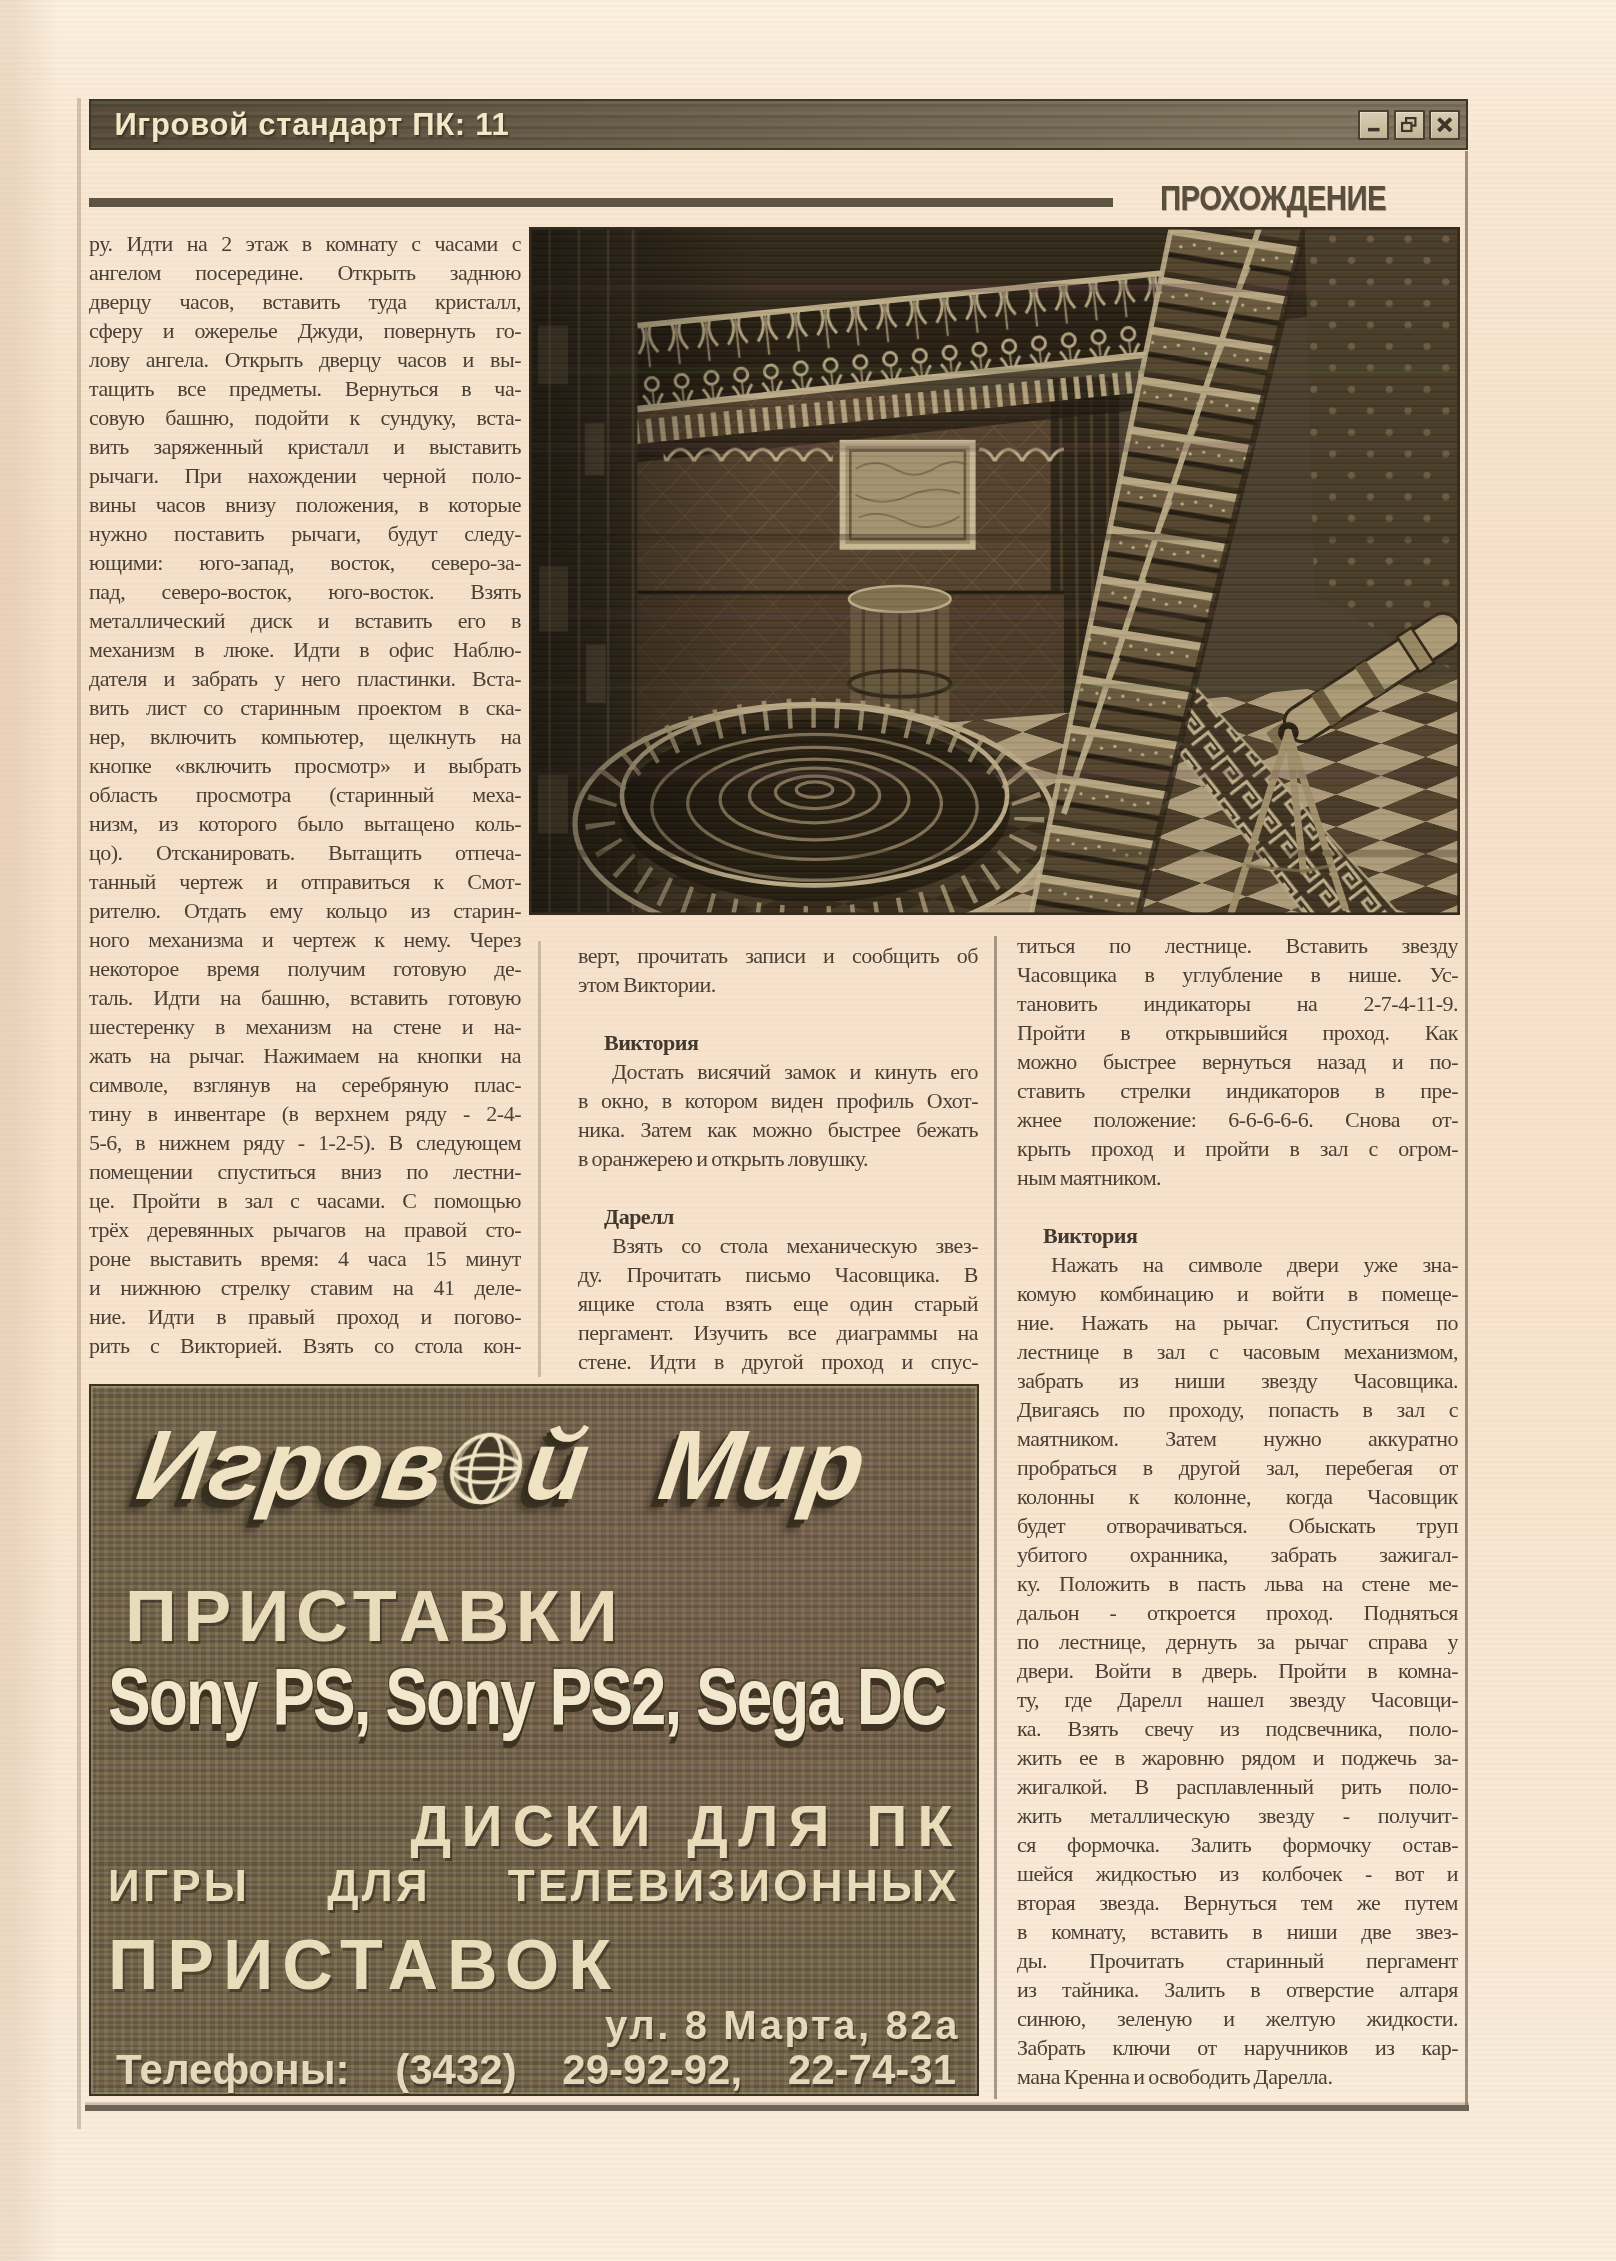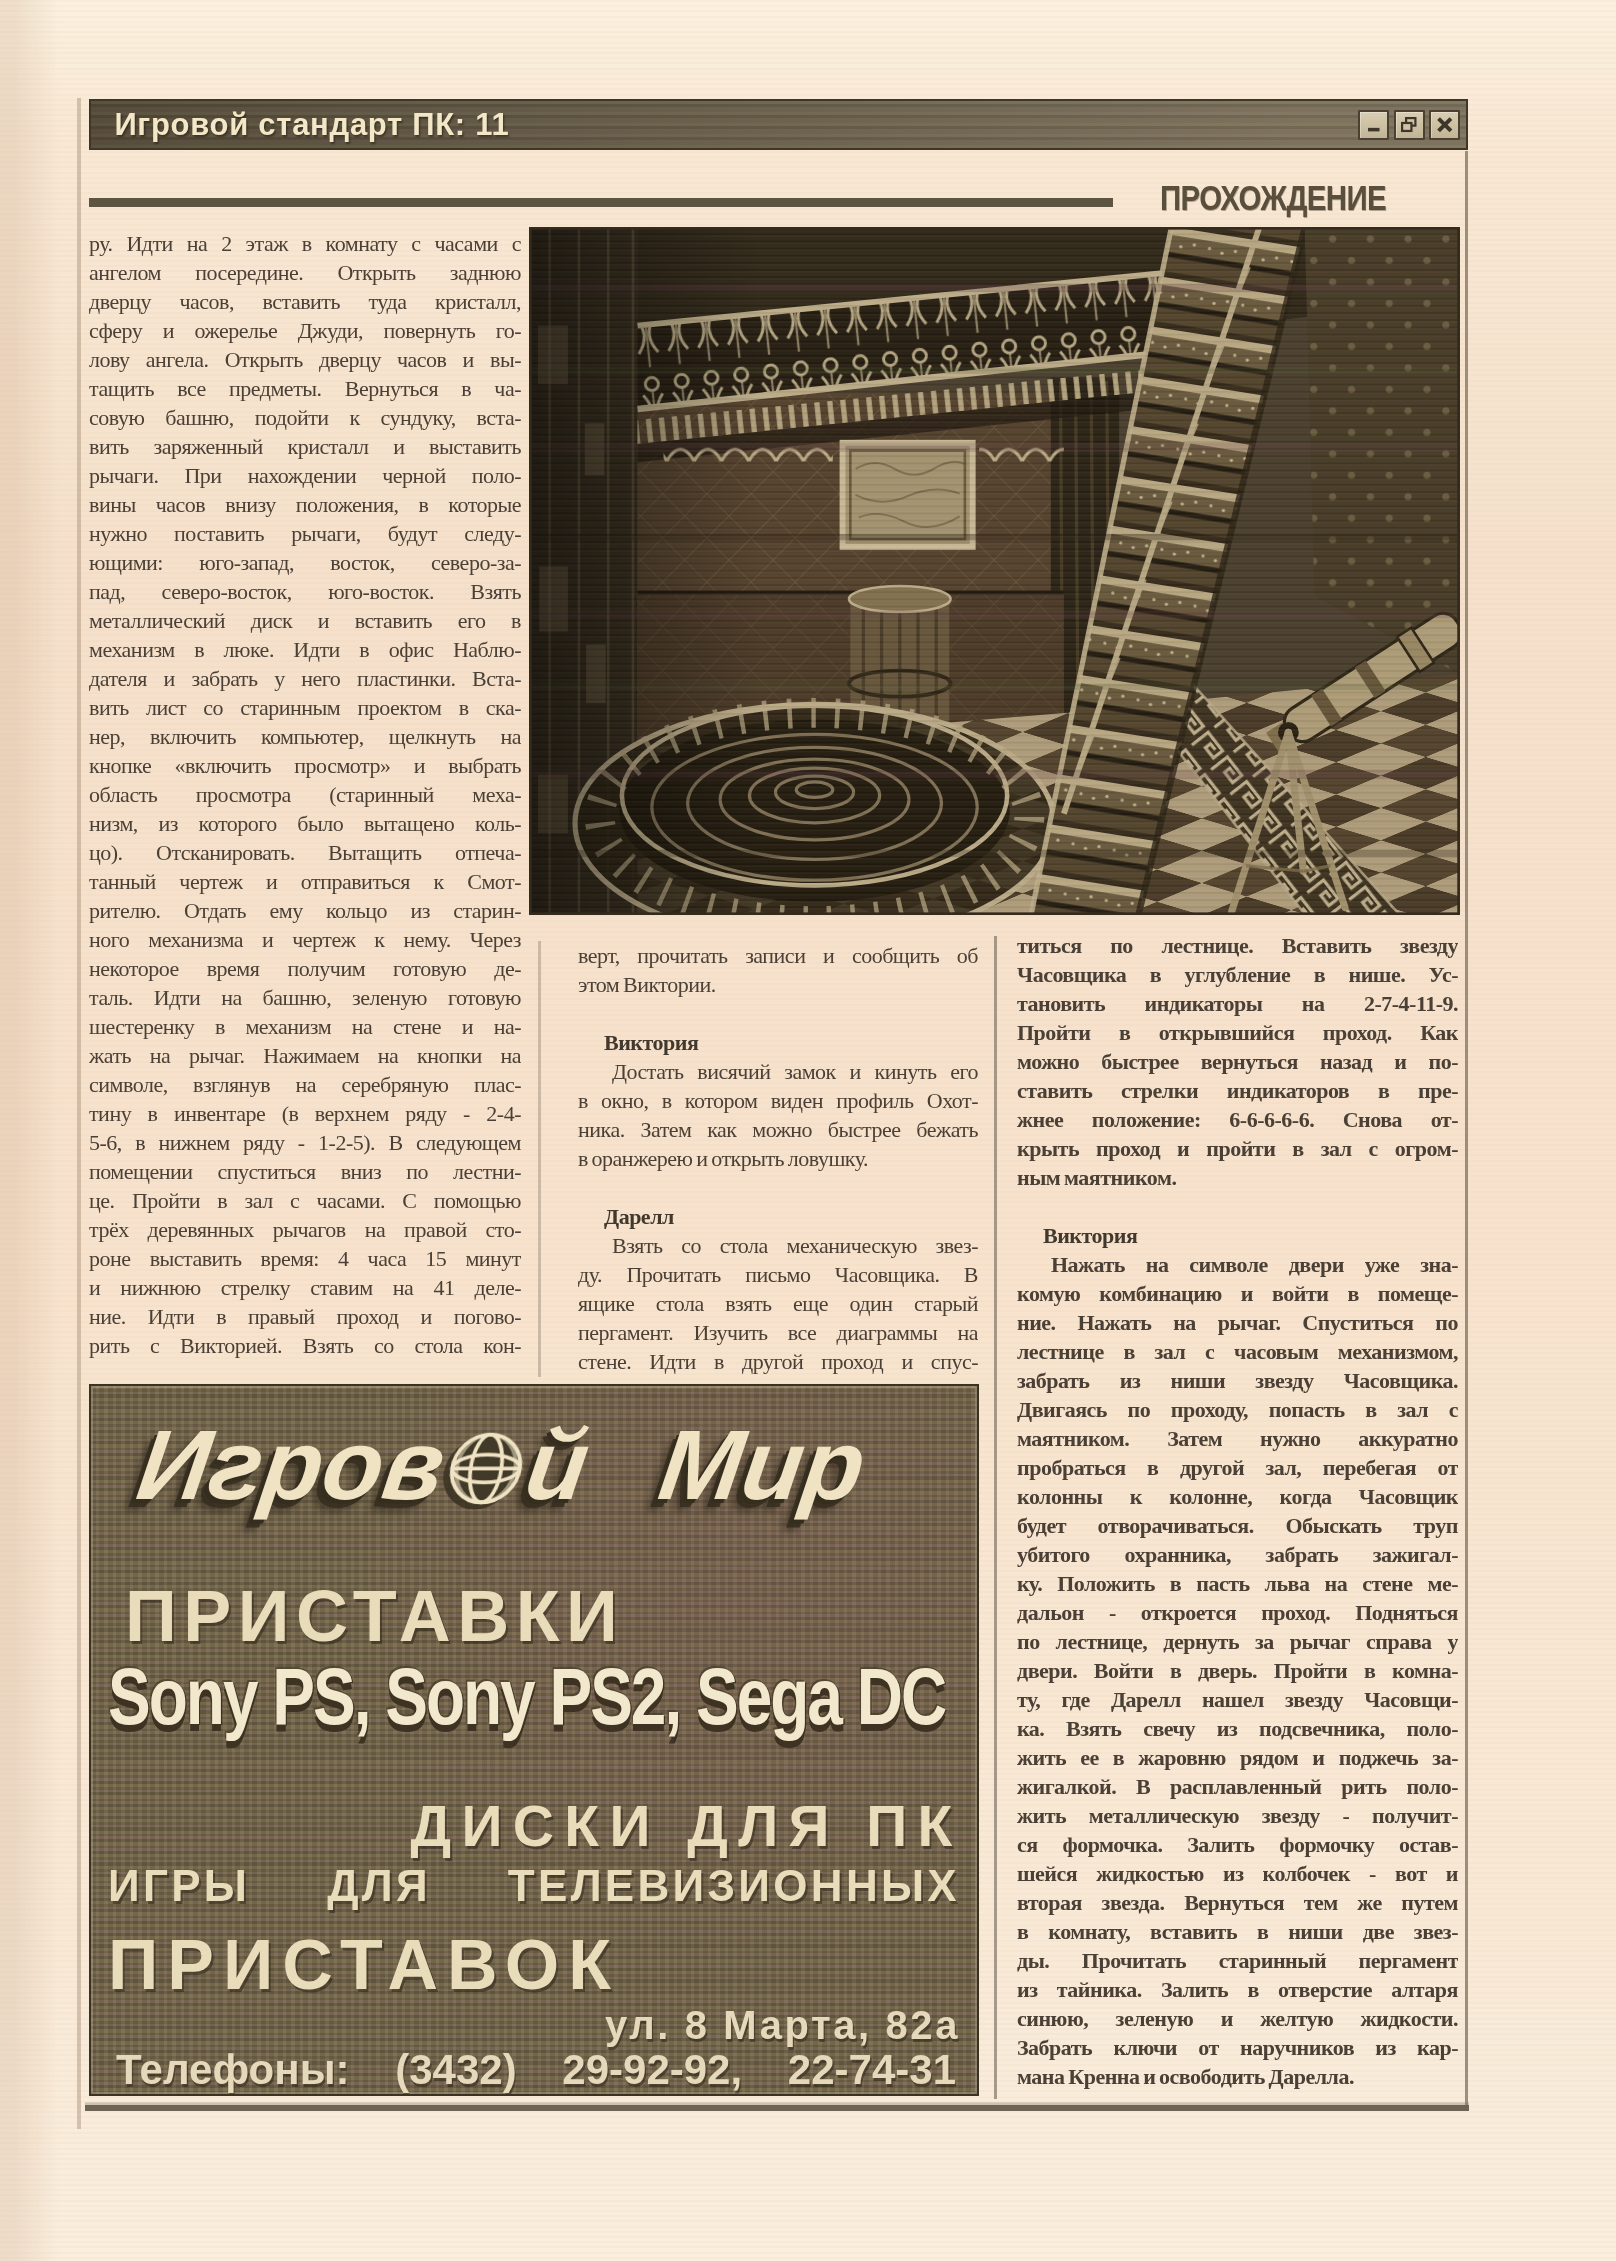--- a/index.html
+++ b/index.html
@@ -54,21 +54,21 @@
   .col-left{left:89px;top:229px;width:432px;}
   .col-mid{left:578px;top:941px;width:400px;}
   .col-right{left:1017px;top:931px;width:441px;}
   .tline{
     height:29px;line-height:29px;font-size:22px;letter-spacing:-0.5px;word-spacing:-1.3px;
     overflow:hidden;white-space:nowrap;
   }
   .tline.j{text-align:justify;text-align-last:justify;white-space:normal;}
   .tline.h{font-weight:bold;padding-left:26px;color:#42392e;}
   .tline.i{padding-left:34px;}
-  .col-right .tline{height:29px;line-height:29px;font-weight:bold;}
+  .col-right .tline{height:29px;line-height:29px;}
   
   .game-shot{left:529px;top:227px;width:929px;height:686px;border:1.3px solid #352c1e;box-sizing:content-box;}
   .game-shot svg{display:block;}
   
   .ad{
     left:89px;top:1384px;width:890px;height:712px;box-sizing:border-box;
     border:2.6px solid #3b3322;
     box-shadow:inset 0 0 0 2px rgba(240,228,200,.25);
     background:
       radial-gradient(circle at 72% 28%, rgba(150,80,100,.12), rgba(0,0,0,0) 45%),
@@ -346,21 +346,21 @@
     <div class="tline j">вить лист со старинным проектом в ска-</div>
     <div class="tline j">нер, включить компьютер, щелкнуть на</div>
     <div class="tline j">кнопке «включить просмотр» и выбрать</div>
     <div class="tline j">область просмотра (старинный меха-</div>
     <div class="tline j">низм, из которого было вытащено коль-</div>
     <div class="tline j">цо). Отсканировать. Вытащить отпеча-</div>
     <div class="tline j">танный чертеж и отправиться к Смот-</div>
     <div class="tline j">рителю. Отдать ему кольцо из старин-</div>
     <div class="tline j">ного механизма и чертеж к нему. Через</div>
     <div class="tline j">некоторое время получим готовую де-</div>
-    <div class="tline j">таль. Идти на башню, зеленую готовую</div>
+    <div class="tline j">таль. Идти на башню, вставить готовую</div>
     <div class="tline j">шестеренку в механизм на стене и на-</div>
     <div class="tline j">жать на рычаг. Нажимаем на кнопки на</div>
     <div class="tline j">символе, взглянув на серебряную плас-</div>
     <div class="tline j">тину в инвентаре (в верхнем ряду - 2-4-</div>
     <div class="tline j">5-6, в нижнем ряду - 1-2-5). В следующем</div>
     <div class="tline j">помещении спуститься вниз по лестни-</div>
     <div class="tline j">це. Пройти в зал с часами. С помощью</div>
     <div class="tline j">трёх деревянных рычагов на правой сто-</div>
     <div class="tline j">роне выставить время: 4 часа 15 минут</div>
     <div class="tline j">и нижнюю стрелку ставим на 41 деле-</div>

